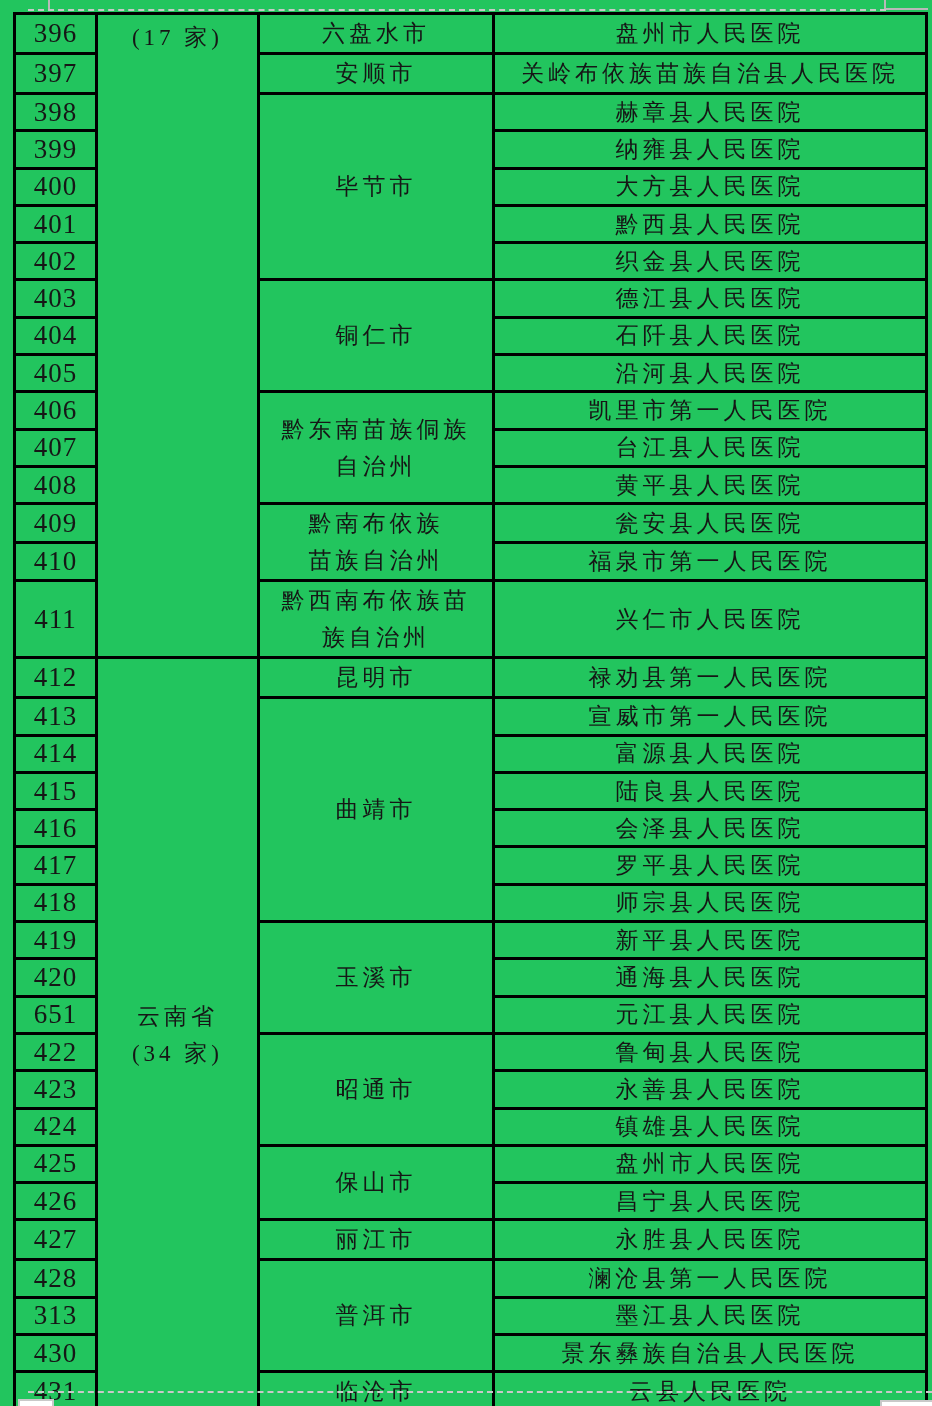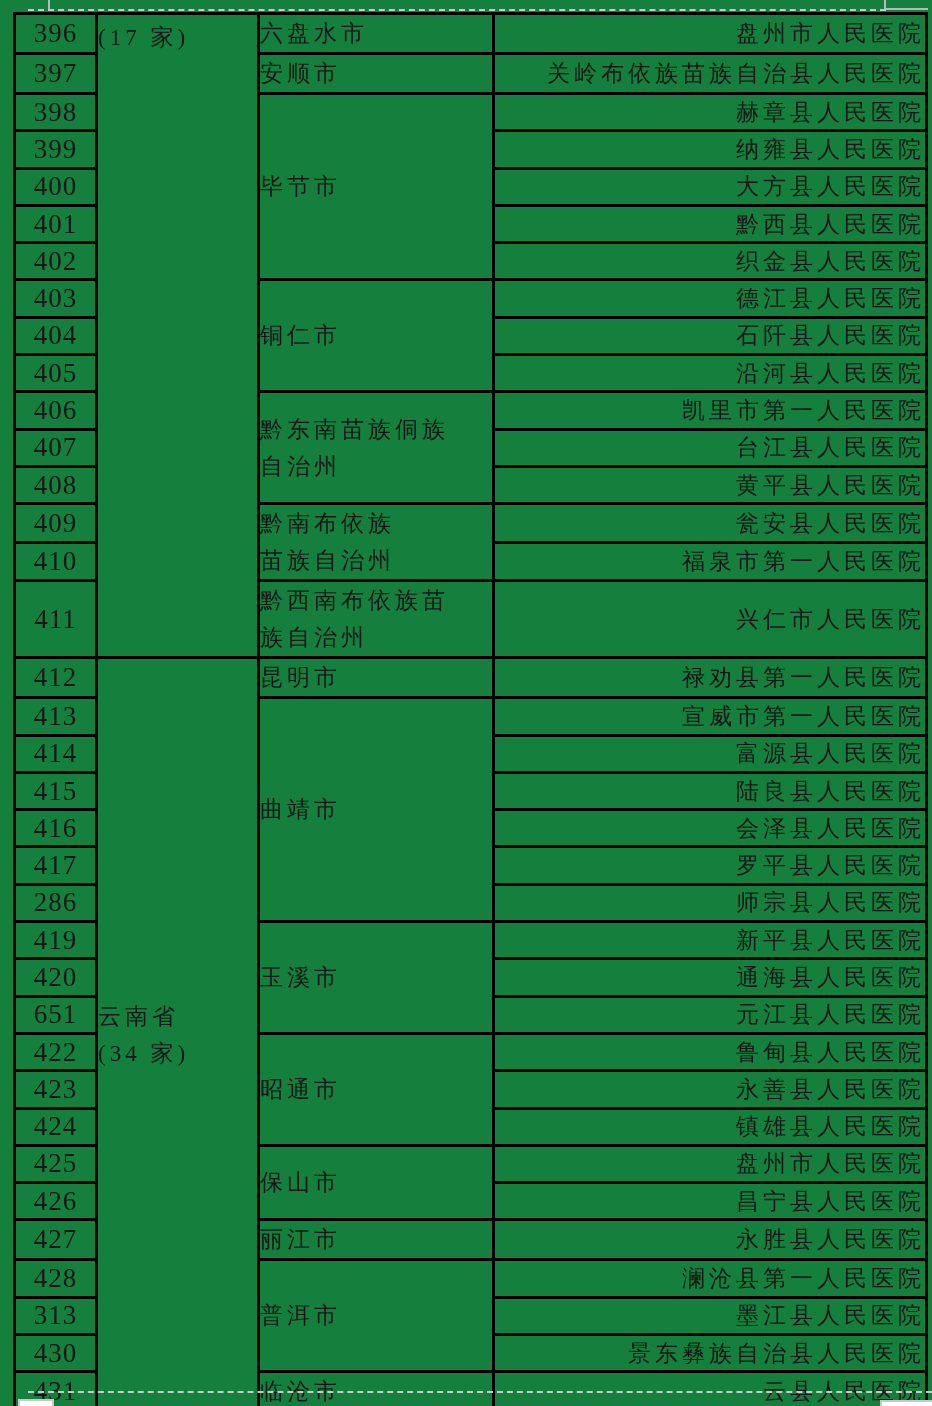--- a/index.html
+++ b/index.html
@@ -1,20 +1,20 @@
 <!DOCTYPE html>
 <html><head>
 <meta charset="utf-8">
 <style>
   html, body { margin: 0; padding: 0; background: #ffffff; }
   .screen {
     position: relative;
     width: 932px;
     height: 1406px;
-    background: #15803d;
+    background: #22c55e;
     overflow: hidden;
     font-family: "Liberation Serif", "DejaVu Serif", serif;
     color: #161616;
   }
 
   
   .pb-dash {
     position: absolute;
     border-top: 2px dashed #c9c9c9;
     height: 0;
@@ -46,31 +46,32 @@
   tr.row-normal { height: 37.3px; }
   tr.row-tall   { height: 70px; padding-left: 16px; }
 
   td.cell-num {
     text-align: center;
     vertical-align: middle;
     font-size: 27px;
     letter-spacing: 1px;
   }
   td.cell-prov, td.cell-city {
+    text-align: center;
     vertical-align: middle;
     font-size: 23px;
     letter-spacing: 4px;
     line-height: 37px;
   }
   td.cell-prov.valign-top {
     vertical-align: top;
     padding-top: 4px;
   }
   td.cell-hosp {
-    text-align: right;
+    text-align: center;
     vertical-align: middle;
     font-size: 23px;
     letter-spacing: 4px;
     padding-left: 10px;
   }
   .cell-line { display: block; }
 </style>
 </head>
 <body>
 
@@ -208,21 +209,21 @@
         </tr>
         <tr class="row-normal">
           <td class="cell-num">416</td>
           <td class="cell-hosp">会泽县人民医院</td>
         </tr>
         <tr class="row-normal">
           <td class="cell-num">417</td>
           <td class="cell-hosp">罗平县人民医院</td>
         </tr>
         <tr class="row-normal">
-          <td class="cell-num">286</td>
+          <td class="cell-num">418</td>
           <td class="cell-hosp">师宗县人民医院</td>
         </tr>
         <tr class="row-normal">
           <td class="cell-num">419</td>
           <td class="cell-city" rowspan="3">
             <span class="cell-line">玉溪市</span>
           </td>
           <td class="cell-hosp">新平县人民医院</td>
         </tr>
         <tr class="row-normal">

